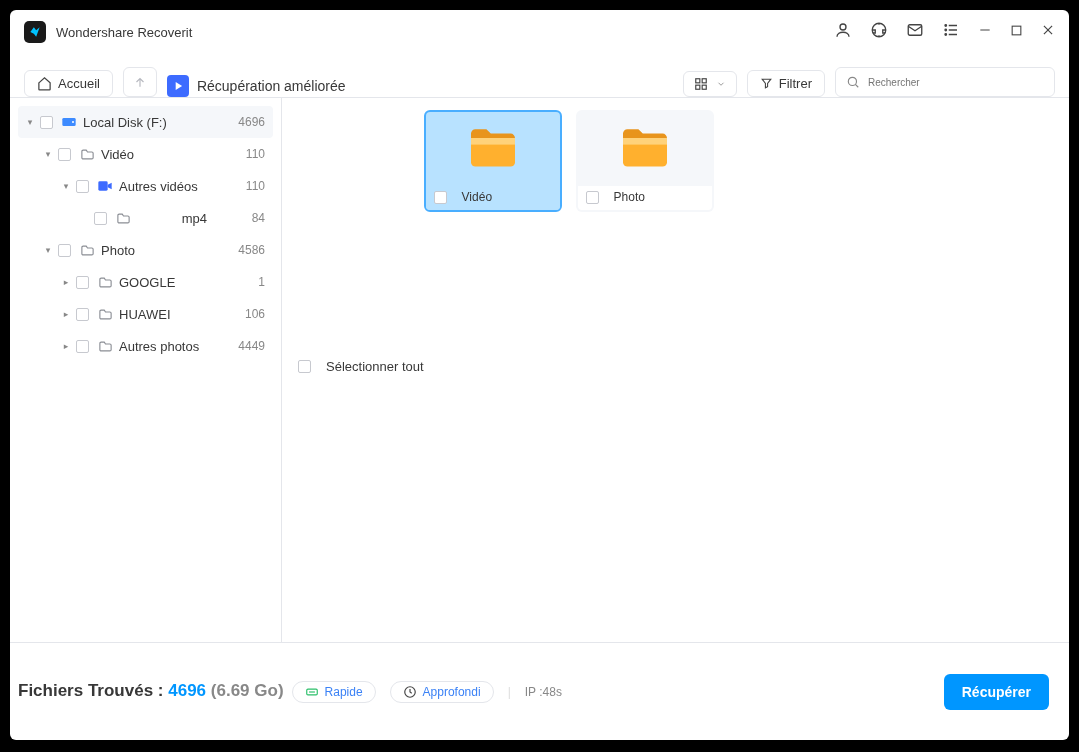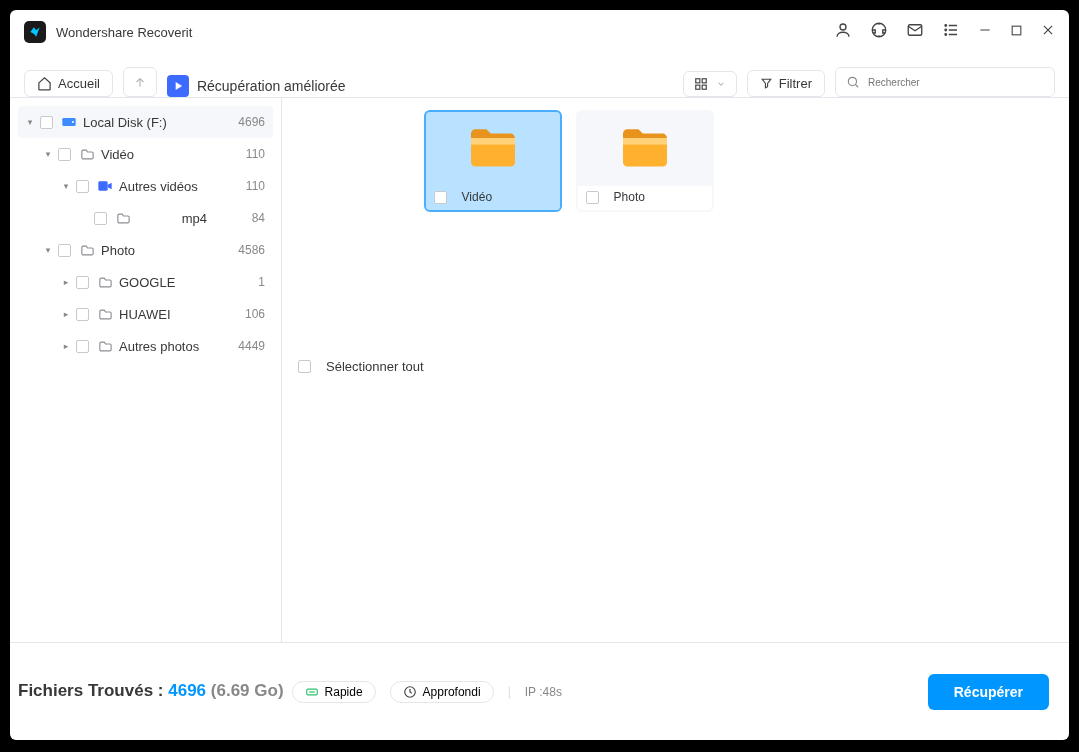--- a/index.html
+++ b/index.html
@@ -61,23 +61,23 @@
   .prog-ring{width:64px;height:64px;position:relative;}
   .prog-ring svg{transform:rotate(-90deg);}
   .prog-val{position:absolute;inset:0;display:flex;align-items:center;justify-content:center;font-size:19px;font-weight:700;color:var(--accent);}
   .prog-val small{font-size:10px;font-weight:600;}
   .prog-btns{display:flex;gap:12px;color:#7a7e86;}
   .footer-main{flex:1;display:flex;flex-direction:row;gap:8px;}
   .found{font-size:17px;font-weight:700;color:var(--text);}
   .found .num{color:var(--accent);}
   .found .sz{color:var(--text-light);font-weight:600;}
   .scan-row{display:flex;align-items:center;gap:14px;font-size:12px;color:#888;}
-  .pill{display:flex;align-items:center;gap:6px;border:1px solid var(--border);border-radius:20px;padding:3px 12px;color:#000000;font-size:12px;cursor:pointer;}
+  .pill{display:flex;align-items:center;gap:6px;border:1px solid var(--border);border-radius:20px;padding:3px 12px;color:#3b82f6;font-size:12px;cursor:pointer;}
   .sep{color:#ddd;}
-  .recover-btn{background:var(--accent);color:#fff;border:none;border-radius:6px;padding:10px 26px;font-size:14px;font-weight:600;cursor:pointer;}
+  .recover-btn{background:var(--accent);color:#fff;border:none;border-radius:6px;padding:10px 18px;font-size:14px;font-weight:600;cursor:pointer;}
 </style>
 </head>
 <body>
 
 <div class="frame">
 <div class="window">
 
   <div class="titlebar">
     <div class="app-logo">
       <svg width="14" height="14" viewBox="0 0 24 24">

